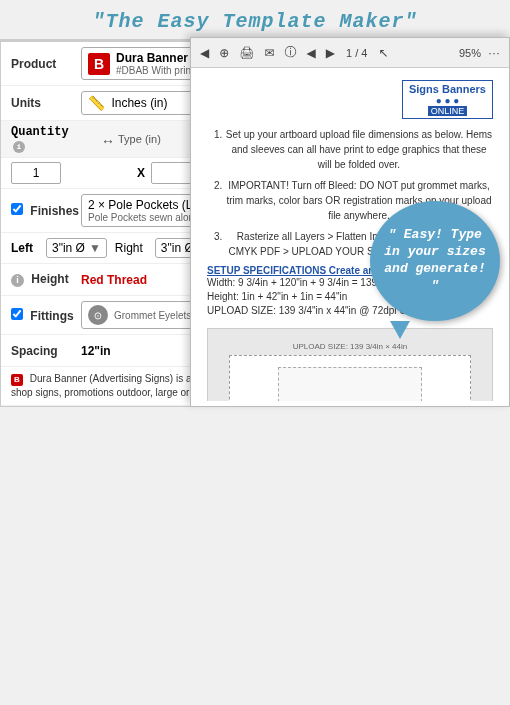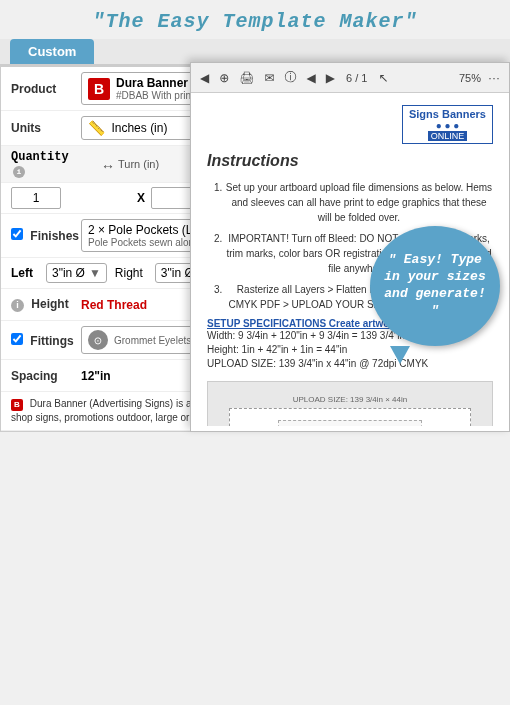--- a/index.html
+++ b/index.html
@@ -509,21 +509,20 @@
     .main-container {
       position: relative;
     }
   </style>
 </head>
 <body>
 
 <div class="header">"The Easy Template Maker"</div>
 
 <div class="tab-bar">
-  <div class="tab-custom">Custom</div>
 </div>
 
 <div class="main-container">
   <div class="form-area">
 
     <div class="form-row">
       <div class="form-label">Product</div>
       <div class="form-control-area">
         <div class="product-select-box">
           <div class="product-icon">B</div>
@@ -553,21 +552,21 @@
     </div>
 
     <div class="qty-row">
       <div class="qty-label">
         <span>Quantity</span>
         <span class="qty-info-icon">i</span>
       </div>
       <div class="dim-headers">
         <div class="dim-width-label">
           <span class="arrow-horiz">↔</span>
-          <span>Turn (in)</span>
+          <span>Type (in)</span>
         </div>
         <div class="dim-height-label">
           <span class="arrow-vert">↕</span>
           <span>Height (in)</span>
         </div>
       </div>
     </div>
 
     <div class="qty-input-row">
       <input class="qty-input" type="text" value="1" style="">
@@ -658,37 +657,36 @@
   <div class="pdf-panel">
 
     <div class="pdf-toolbar">
       <button class="pdf-tool-btn">◀</button>
       <button class="pdf-tool-btn">⊕</button>
       <button class="pdf-tool-btn">🖨</button>
       <button class="pdf-tool-btn">✉</button>
       <button class="pdf-tool-btn">ⓘ</button>
       <button class="pdf-tool-btn">◀</button>
       <button class="pdf-tool-btn">▶</button>
-      <span class="pdf-page-info">6 / 1</span>
+      <span class="pdf-page-info">1 / 4</span>
       <button class="pdf-tool-btn">↖</button>
-      <span class="pdf-zoom">75%</span>
+      <span class="pdf-zoom">95%</span>
       <button class="pdf-tool-btn">···</button>
     </div>
 
     <div class="pdf-content">
 
       <div class="pdf-logo-area">
         <div class="pdf-logo">
           <div class="pdf-logo-top">Signs Banners</div>
           <div class="pdf-logo-mid">● ● ●</div>
           <div class="pdf-logo-btm">ONLINE</div>
         </div>
       </div>
 
-      <div class="instructions-title">Instructions</div>
 
       <ol class="instructions-list">
         <li>Set up your artboard upload file dimensions as below. Hems and sleeves can all have print to edge graphics that these will be folded over.</li>
         <li>IMPORTANT! Turn off Bleed: DO NOT put grommet marks, trim marks, color bars OR registration marks on your upload file anywhere.</li>
         <li>Rasterize all Layers &gt; Flatten Image... File &gt; Save As &gt; CMYK PDF &gt; UPLOAD YOUR SETUP SIZE (148mb MAX)</li>
       </ol>
 
       <div class="setup-specs-title">SETUP SPECIFICATIONS Create artwork at:</div>
       <div class="setup-specs-text" style="white-space:pre-line;">Width: 9 3/4in + 120"in + 9 3/4in = 139 3/4"in
 Height: 1in + 42"in + 1in = 44"in

